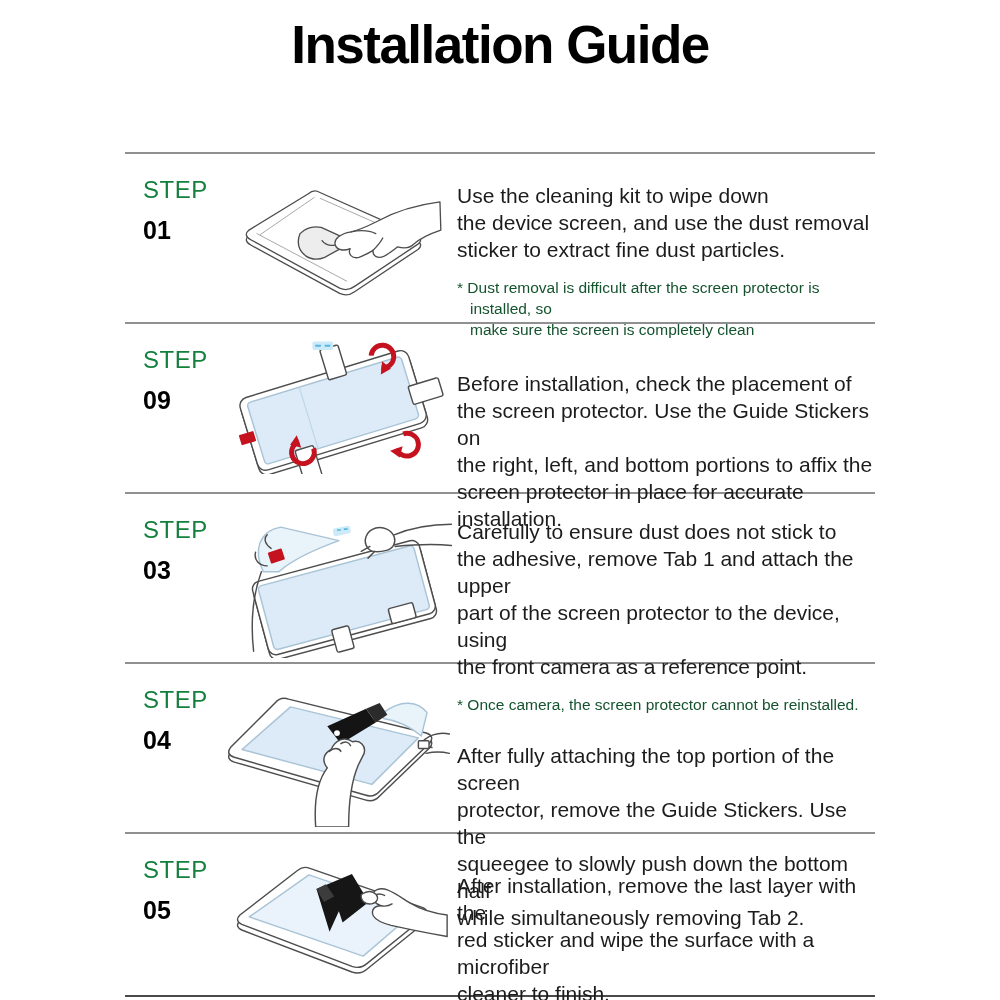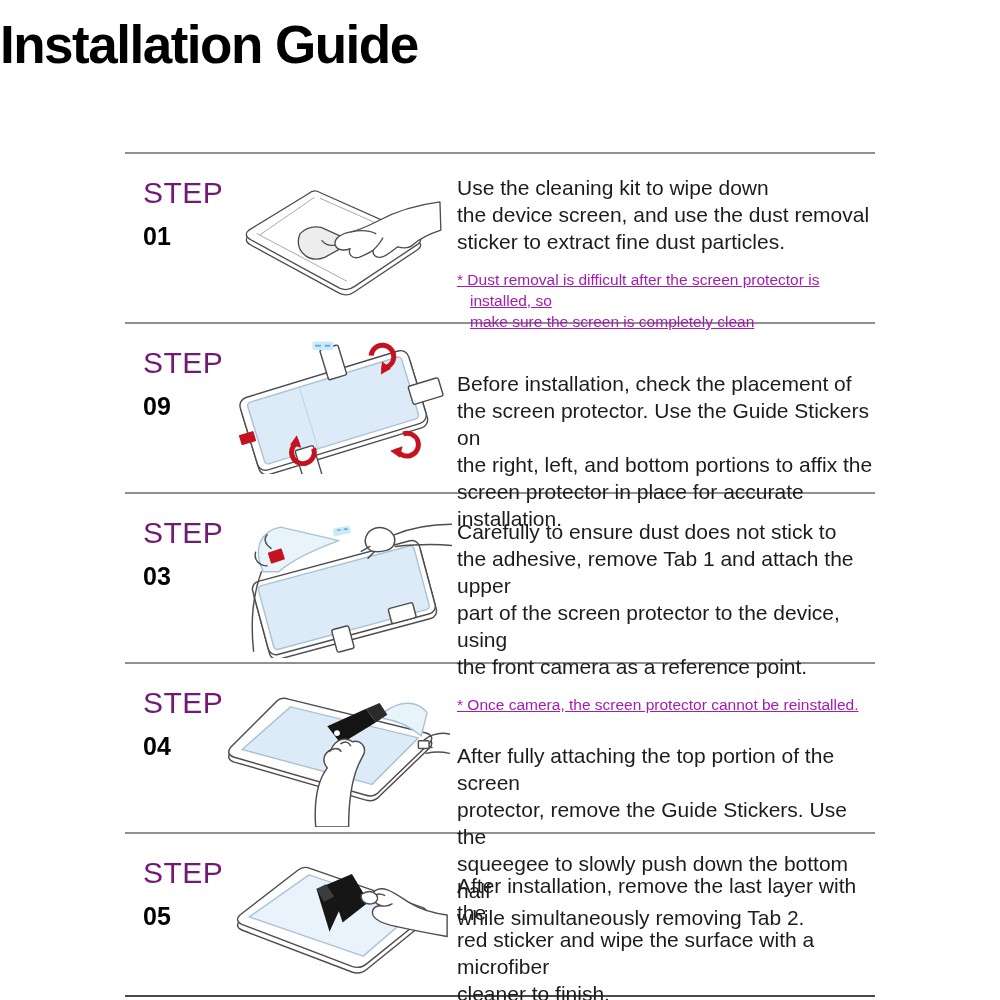--- a/index.html
+++ b/index.html
@@ -1,39 +1,39 @@
 <!DOCTYPE html>
 <html><head>
 <meta charset="utf-8">
 <style>
   html,body{margin:0;padding:0;background:#fff;}
   body{width:1000px;height:1000px;overflow:hidden;font-family:"Liberation Sans",sans-serif;color:#1c1c1c;}
-  .header{height:152px;display:flex;align-items:flex-start;padding-top:14px;box-sizing:border-box;}
+  .header{height:152px;display:flex;justify-content:center;align-items:flex-start;padding-top:14px;box-sizing:border-box;}
   .title{margin:0;font-size:53px;font-weight:800;letter-spacing:-1.5px;color:#000;}
   .guide{width:750px;margin:0 auto;}
   section.step{height:170px;border-top:2px solid #909090;box-sizing:border-box;display:flex;}
   section.step.s5{height:163px;}
   .bottom-divider{width:750px;height:2px;background:#4a4a4a;margin:0 auto;}
   .step-label{flex:none;width:74px;padding:24px 0 0 18px;box-sizing:content-box;line-height:1;}
-  .step-word{font-size:30px;letter-spacing:.5px;color:#701a75;}
+  .step-word{font-size:24px;letter-spacing:.5px;color:#15803d;}
   .step-num{font-size:25px;font-weight:bold;margin-top:16px;color:#000;}
   .illu{flex:none;width:240px;position:relative;}
   .illu svg{display:block;}
   .s1 .illu svg{margin-top:18px;}
   .s2 .illu svg{margin-top:8px;}
   .s3 .illu svg{margin-top:4px;}
   .s4 .illu svg{margin-top:8px;}
   .s5 .illu svg{margin-top:12px;}
-  .texts{flex:1;padding-top:20px;}
+  .texts{flex:1;padding-top:28px;}
   .s2 .texts{padding-top:46px;}
   .s3 .texts{padding-top:16px;margin-top:8px;}
   .s4 .texts{padding-top:30px;margin-top:48px;}
   .s5 .texts{padding-top:26px;margin-top:12px;}
   .desc{margin:0;font-size:21px;line-height:27px;white-space:pre-line;color:#1c1c1c;}
-  .note{margin:14px 0 0;font-size:15.5px;line-height:21px;white-space:pre-line;color:#a21caf;padding-left:13px;text-indent:-13px;text-decoration:underline;}
+  .note{margin:14px 0 0;font-size:15.5px;line-height:21px;white-space:pre-line;color:#14532d;padding-left:13px;text-indent:-13px;}
   
   .sk{stroke:#4d4d4d;stroke-width:1.5;stroke-linejoin:round;stroke-linecap:round;fill:none;}
   .curl path{fill:none;stroke:#c5121f;stroke-width:5.2;}
   .curl polygon{fill:#c5121f;stroke:none;}
 </style>
 </head>
 <body>
 
 <div>
 

